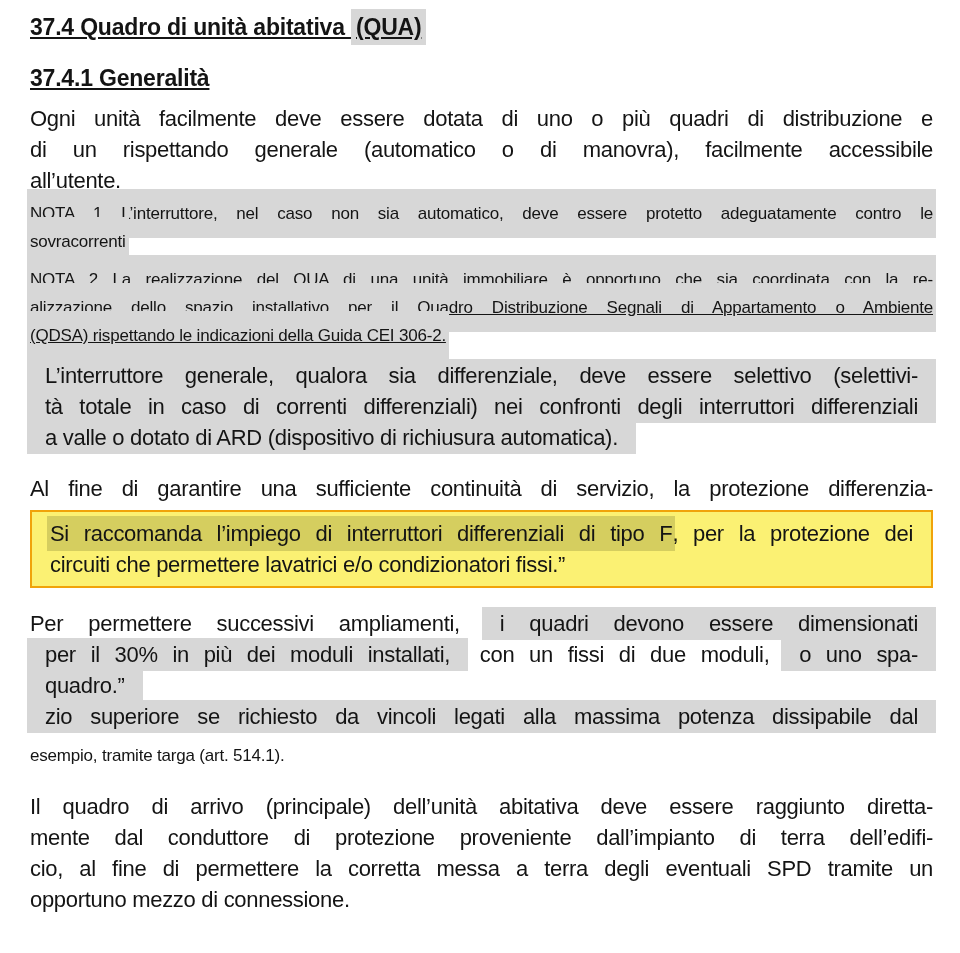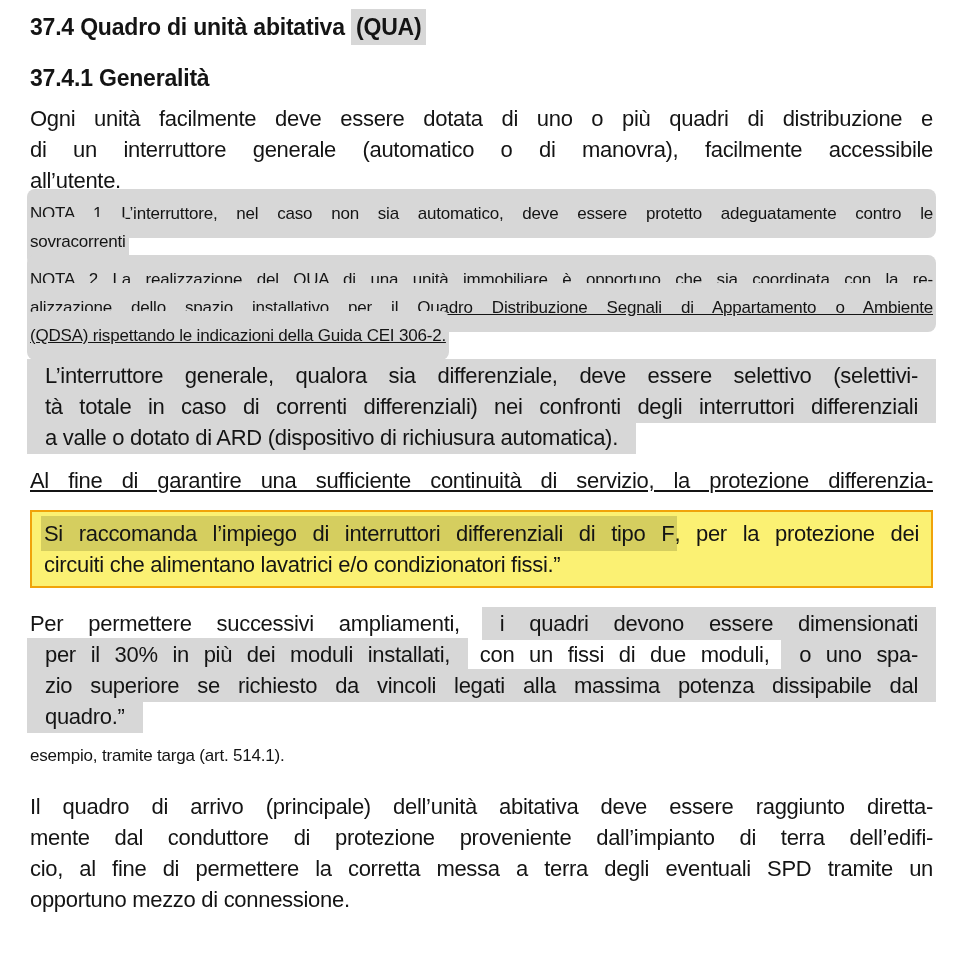--- a/index.html
+++ b/index.html
@@ -18,60 +18,61 @@
     background: #ffffff;
     color: #141414;
     font-family: "Liberation Sans", "DejaVu Sans", sans-serif;
   }
   .h1, .h2 {
     font-size: 23px;
     line-height: 30px;
     font-weight: bold;
     letter-spacing: -0.2px;
     margin: 0;
+    text-decoration: underline;
   }
   .h1 { margin-top: 4px; }
   .h2 { margin-top: 21px; }
   .para { font-size: 22px; line-height: 31px; letter-spacing: -0.3px; }
   .nota { font-size: 17px; line-height: 28px; letter-spacing: -0.2px; }
   .nota.sp { line-height: 32px; }
   .ln { text-align: justify; text-align-last: justify; }
   .ln.last { text-align-last: left; }
   
   .hlg { background: var(--hl-gray); padding: 4px 18px; margin: 0 -3px; }
-  .nota .hlg { padding: 15px 3px; border-radius: 8px; }
+  .nota .hlg { padding: 15px 3px; }
   .h1 .hlg { padding: 5px 5px; margin: 0; }
   .hld { background: var(--hl-dark); padding: 5px 3px; margin: 0 -3px; }
   .callout {
     border: 2px solid var(--box-border);
     background: var(--box-fill);
-    padding: 6px 12px;
-    margin-top: 14px;
+    padding: 6px 18px;
+    margin-top: 6px;
   }
   .b-intro { margin-top: 10px; }
   .b-nota1 { margin-top: 4px; }
   .b-nota2 { margin-top: 10px; text-decoration: underline; }
   .b-sel   { margin-top: 10px; }
-  .b-cont  { margin-top: 12px; text-decoration: underline; }
+  .b-cont  { margin-top: 20px; }
   .b-ampl  { margin-top: 20px; }
   .b-nota3 { margin-top: 8px; }
   .b-fin   { margin-top: 19px; }
 </style>
 </head>
 <body>
 
 <div class="page">
 
   <h1 class="h1"><span>37.4 Quadro di unità abitativa </span><span class="hlg">(QUA)</span></h1>
 
   <h2 class="h2">37.4.1 Generalità</h2>
 
   <div class="para b-intro">
     <div class="ln"><span>Ogni unità facilmente deve essere dotata di uno o più quadri di distribuzione e</span></div>
-    <div class="ln"><span>di un interruttore generale (automatico o di manovra), facilmente accessibile</span></div>
+    <div class="ln"><span>di un rispettando generale (automatico o di manovra), facilmente accessibile</span></div>
     <div class="ln last"><span>all’utente.</span></div>
   </div>
 
   <div class="nota b-nota1">
     <div class="ln"><span class="hlg">NOTA 1 L’interruttore, nel caso non sia automatico, deve essere protetto adeguatamente contro le</span></div>
     <div class="ln last"><span class="hlg">sovracorrenti</span></div>
   </div>
 
   <div class="nota b-nota2">
     <div class="ln"><span class="hlg">NOTA 2 La realizzazione del QUA di una unità immobiliare è opportuno che sia coordinata con la re-</span></div>
@@ -84,28 +85,28 @@
     <div class="ln"><span class="hlg">tà totale in caso di correnti differenziali) nei confronti degli interruttori differenziali</span></div>
     <div class="ln last"><span class="hlg">a valle o dotato di ARD (dispositivo di richiusura automatica).</span></div>
   </div>
 
   <div class="para b-cont">
     <div class="ln"><span>Al fine di garantire una sufficiente continuità di servizio, la protezione differenzia-</span></div>
   </div>
 
   <div class="para callout">
     <div class="ln"><span class="hld">Si raccomanda l’impiego di interruttori differenziali di tipo F</span><span>, per la protezione dei</span></div>
-    <div class="ln last"><span>circuiti che alimentano lavatrici e/o condizionatori fissi.”</span></div>
+    <div class="ln last"><span>circuiti che permettere lavatrici e/o condizionatori fissi.”</span></div>
   </div>
 
   <div class="para b-ampl">
     <div class="ln"><span>Per permettere successivi ampliamenti, </span><span class="hlg">i quadri devono essere dimensionati</span></div>
     <div class="ln"><span class="hlg">per il 30% in più dei moduli installati,</span><span> con un fissi di due moduli, </span><span class="hlg">o uno spa-</span></div>
+    <div class="ln last"><span class="hlg">quadro.”</span></div>
     <div class="ln"><span class="hlg">zio superiore se richiesto da vincoli legati alla massima potenza dissipabile dal</span></div>
-    <div class="ln last"><span class="hlg">quadro.”</span></div>
   </div>
 
   <div class="nota sp b-nota3">
     <div class="ln last"><span>esempio, tramite targa (art. 514.1).</span></div>
   </div>
 
   <div class="para b-fin">
     <div class="ln"><span>Il quadro di arrivo (principale) dell’unità abitativa deve essere raggiunto diretta-</span></div>
     <div class="ln"><span>mente dal conduttore di protezione proveniente dall’impianto di terra dell’edifi-</span></div>
     <div class="ln"><span>cio, al fine di permettere la corretta messa a terra degli eventuali SPD tramite un</span></div>

